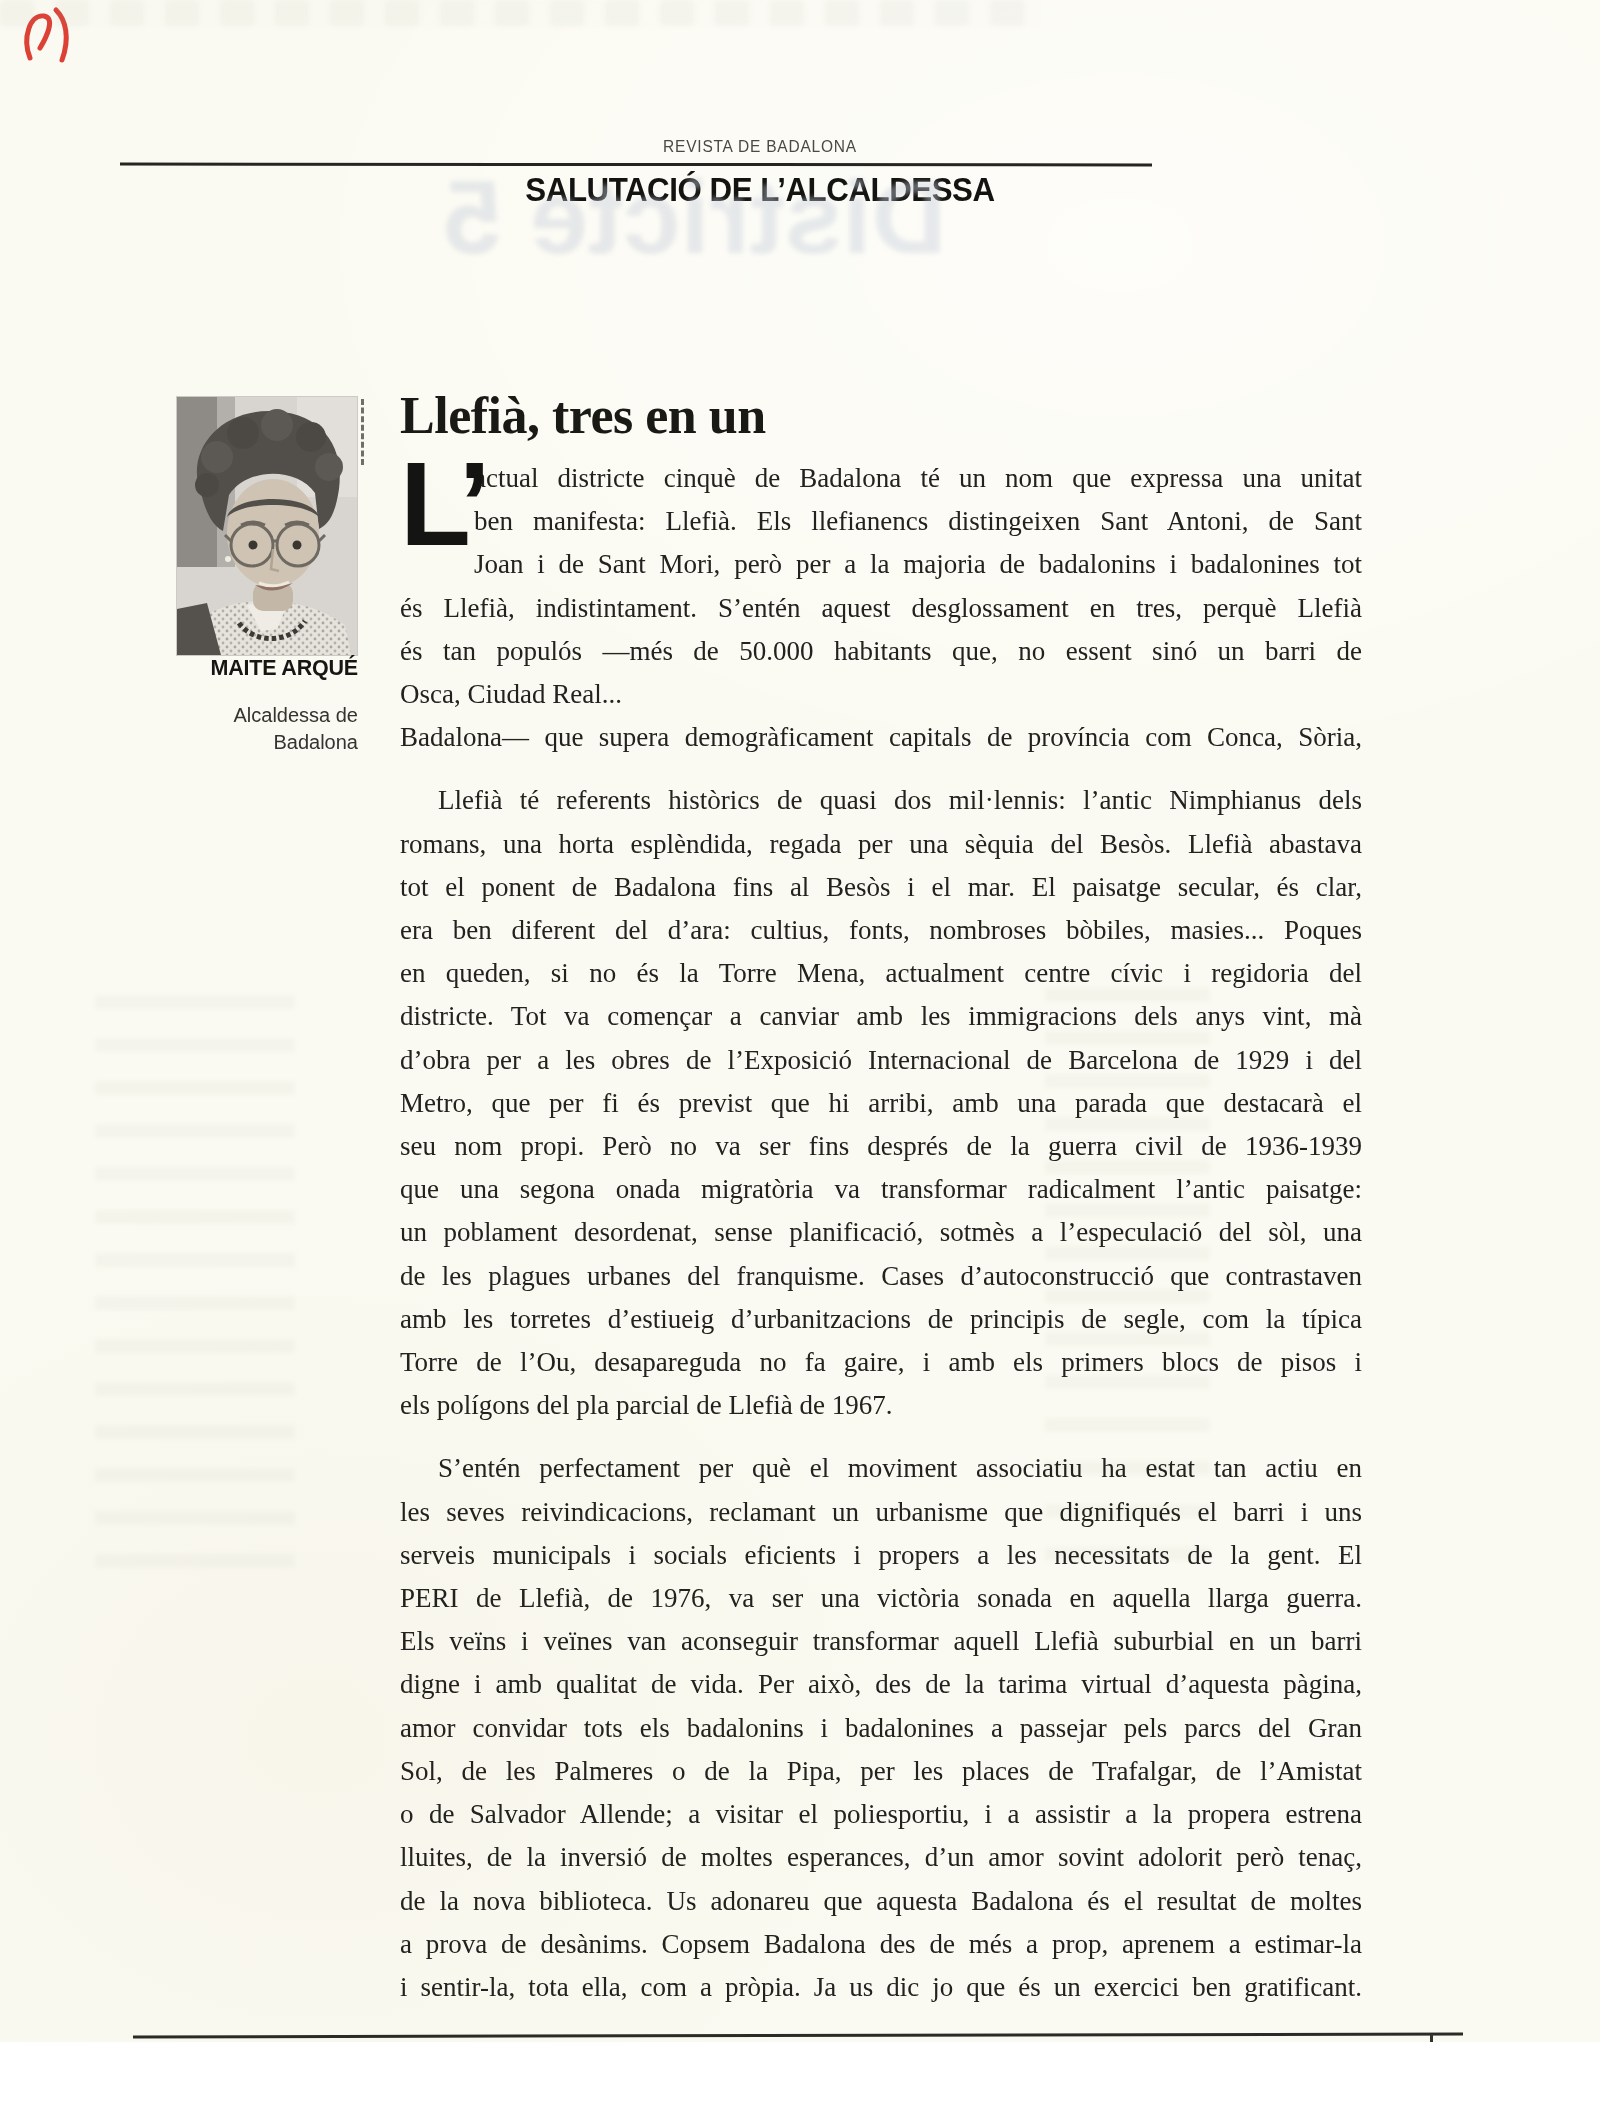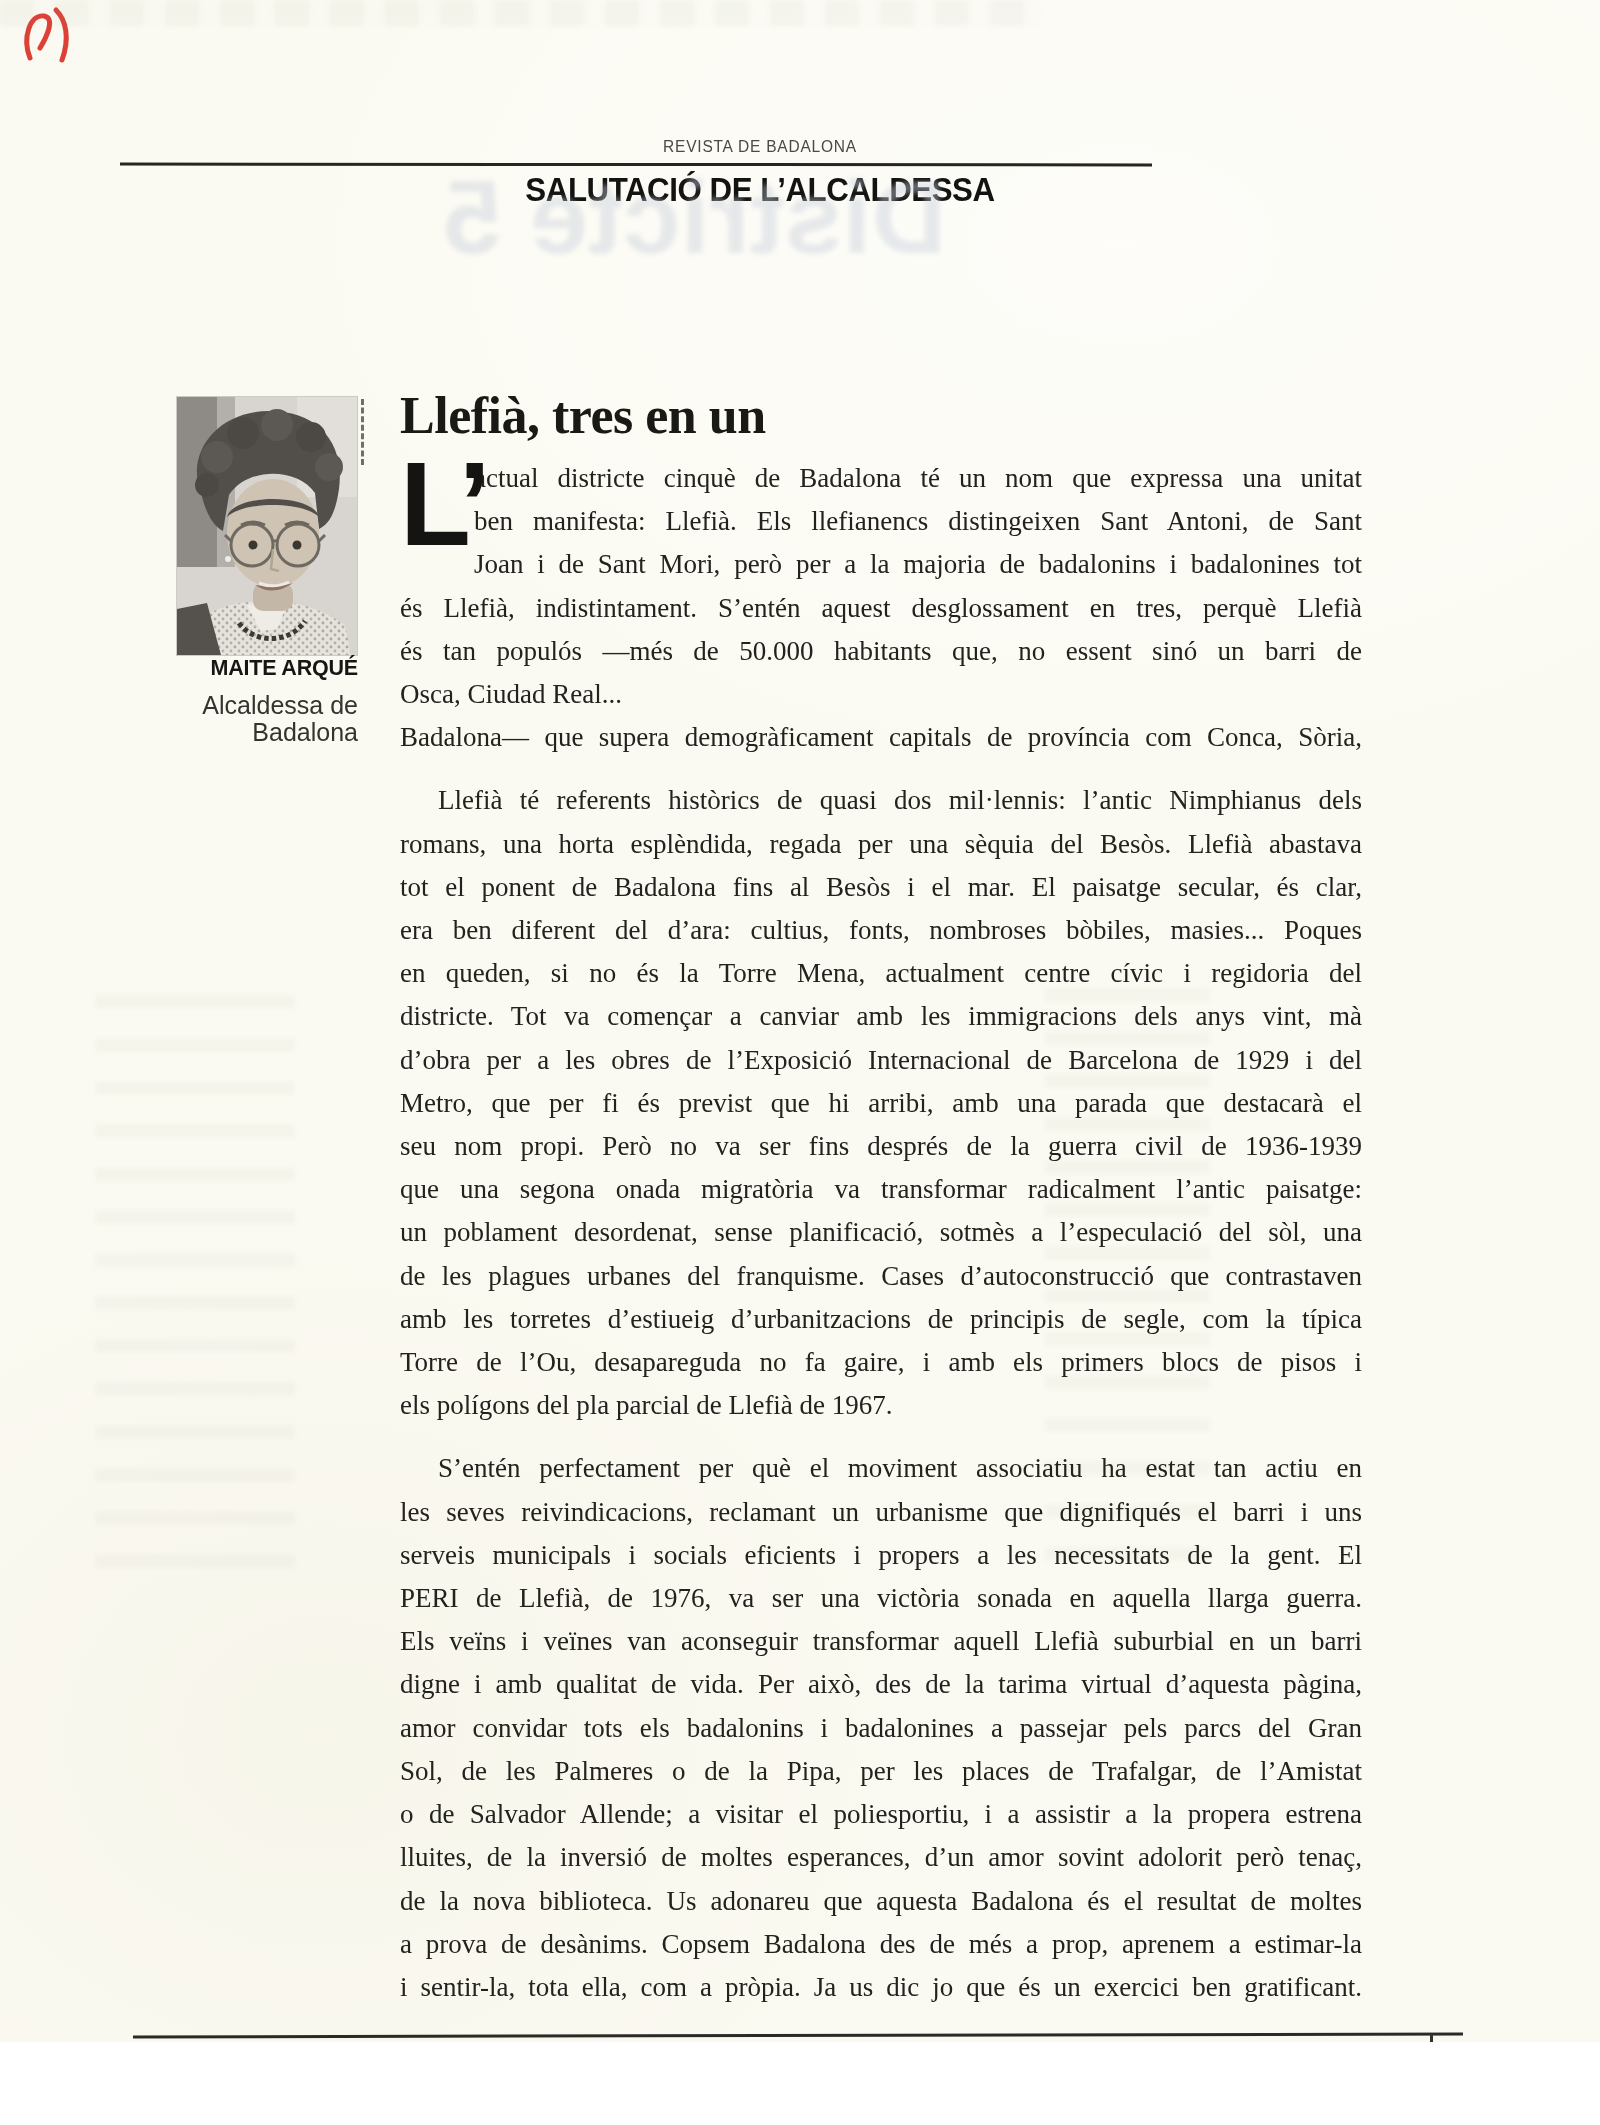--- a/index.html
+++ b/index.html
@@ -41,22 +41,22 @@
   .ghost-bottom{left:320px;top:1958px;width:1040px;height:26px;opacity:.3;
     background:repeating-linear-gradient(90deg, rgba(148,156,138,.25) 0 34px, rgba(148,156,138,.05) 34px 55px);
     filter:blur(2.5px);}
   
   .pen-mark{position:absolute;left:20px;top:4px;width:56px;height:62px;}
   
   .photo{position:absolute;left:177px;top:397px;width:180px;height:258px;box-shadow:0 0 0 1px rgba(60,58,54,.25);}
   .dash-mark{position:absolute;left:361px;top:399px;height:66px;width:0;border-left:3px dashed #4d4c47;opacity:.8;}
   .caption{position:absolute;left:120px;top:656px;width:238px;text-align:right;
     font-family:"Liberation Sans",sans-serif;}
-  .cap-name{font-weight:700;font-size:21.5px;color:#161614;letter-spacing:-.2px;margin-bottom:11px;}
-  .cap-role{font-size:25px;color:#34332f;line-height:27px;}
+  .cap-name{font-weight:700;font-size:21.5px;color:#161614;letter-spacing:-.2px;margin-bottom:21px;}
+  .cap-role{font-size:20px;color:#34332f;line-height:27px;}
   
   .article{position:absolute;left:400px;top:388px;width:962px;}
   .art-title{
     font-family:"Liberation Serif",serif;font-weight:700;font-size:52px;
     letter-spacing:-.5px;color:#191916;line-height:56px;margin:0 0 13px 0;
   }
   .body-copy{font-size:27px;line-height:43.2px;color:#23221f;}
   .para{overflow:visible;}
   .bl{text-align:justify;text-align-last:justify;}
   .bl.end{text-align-last:left;}

